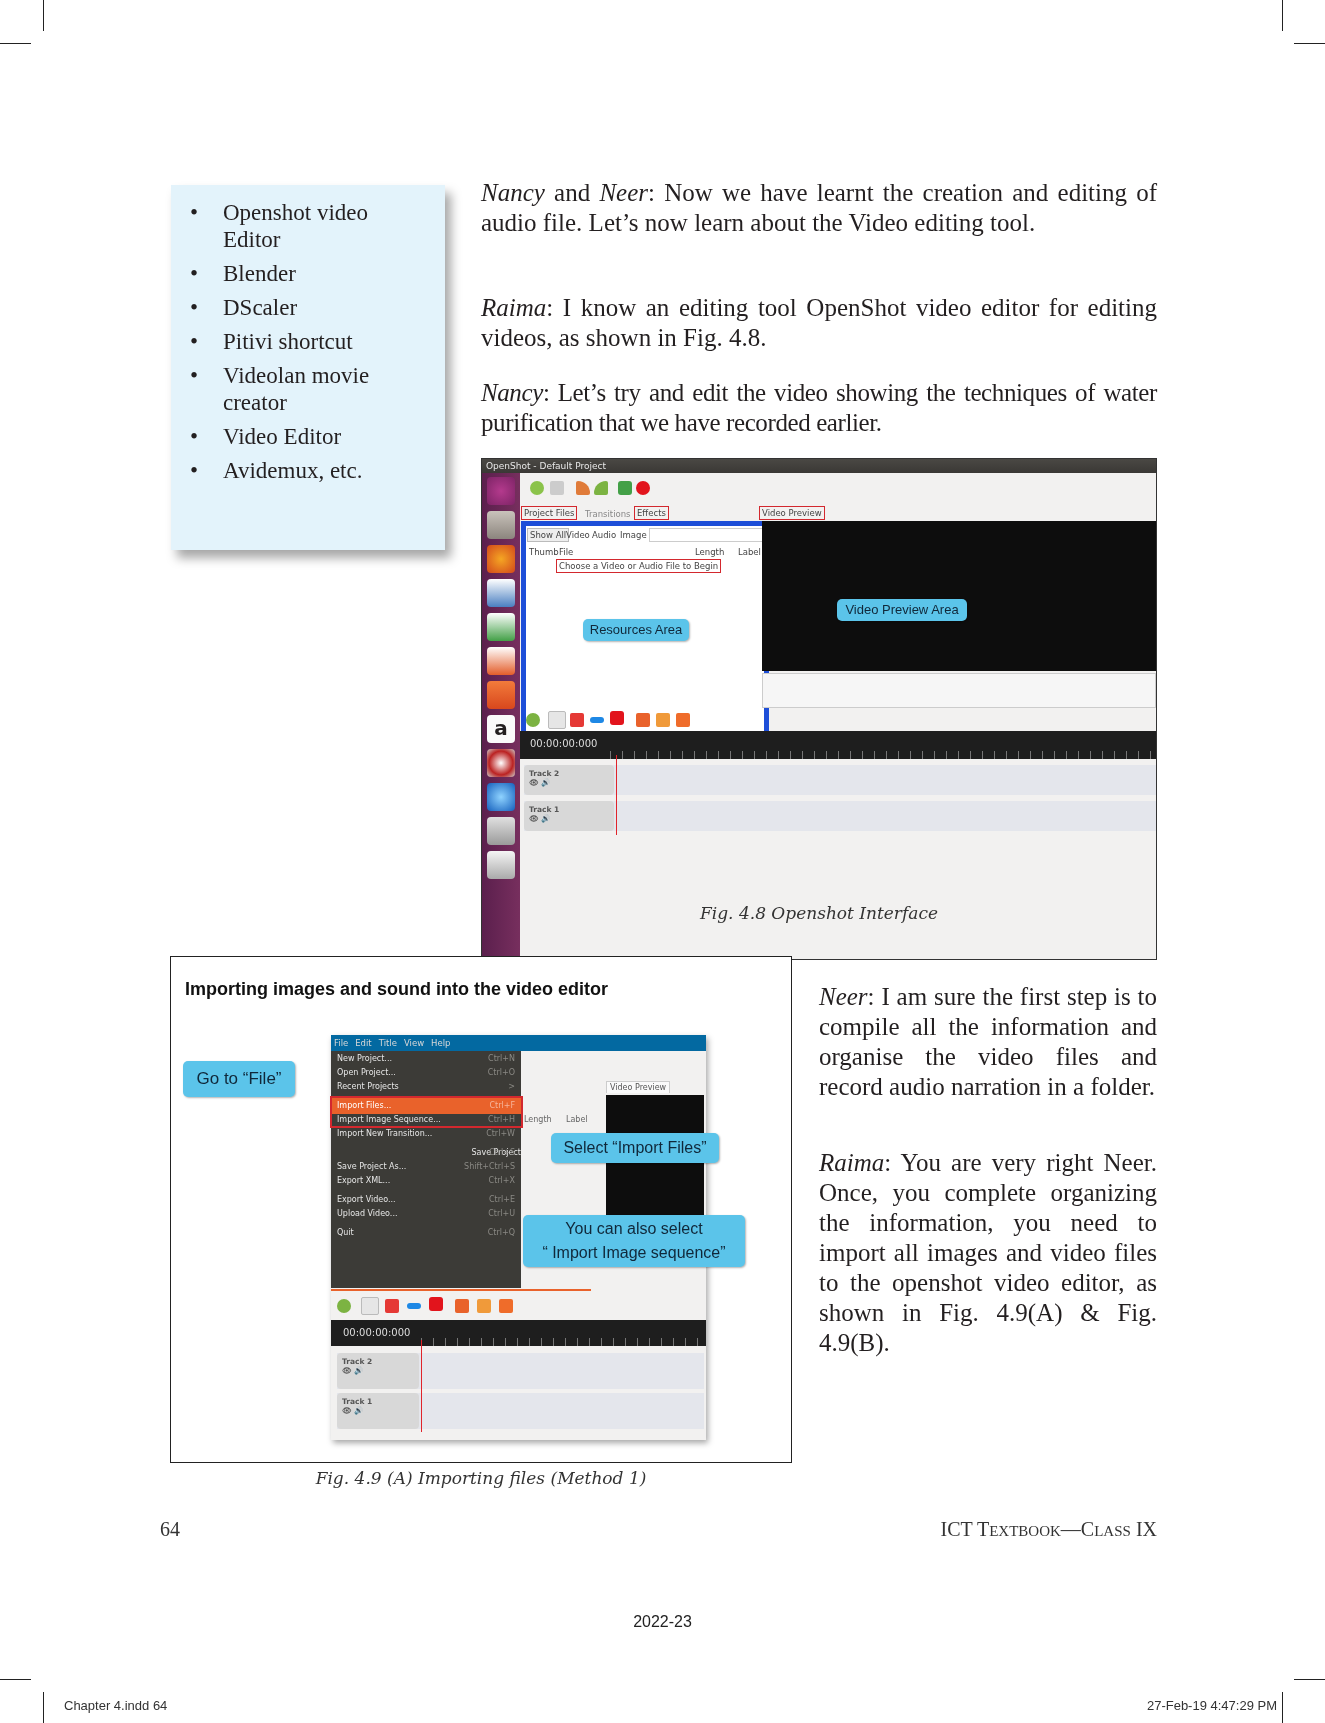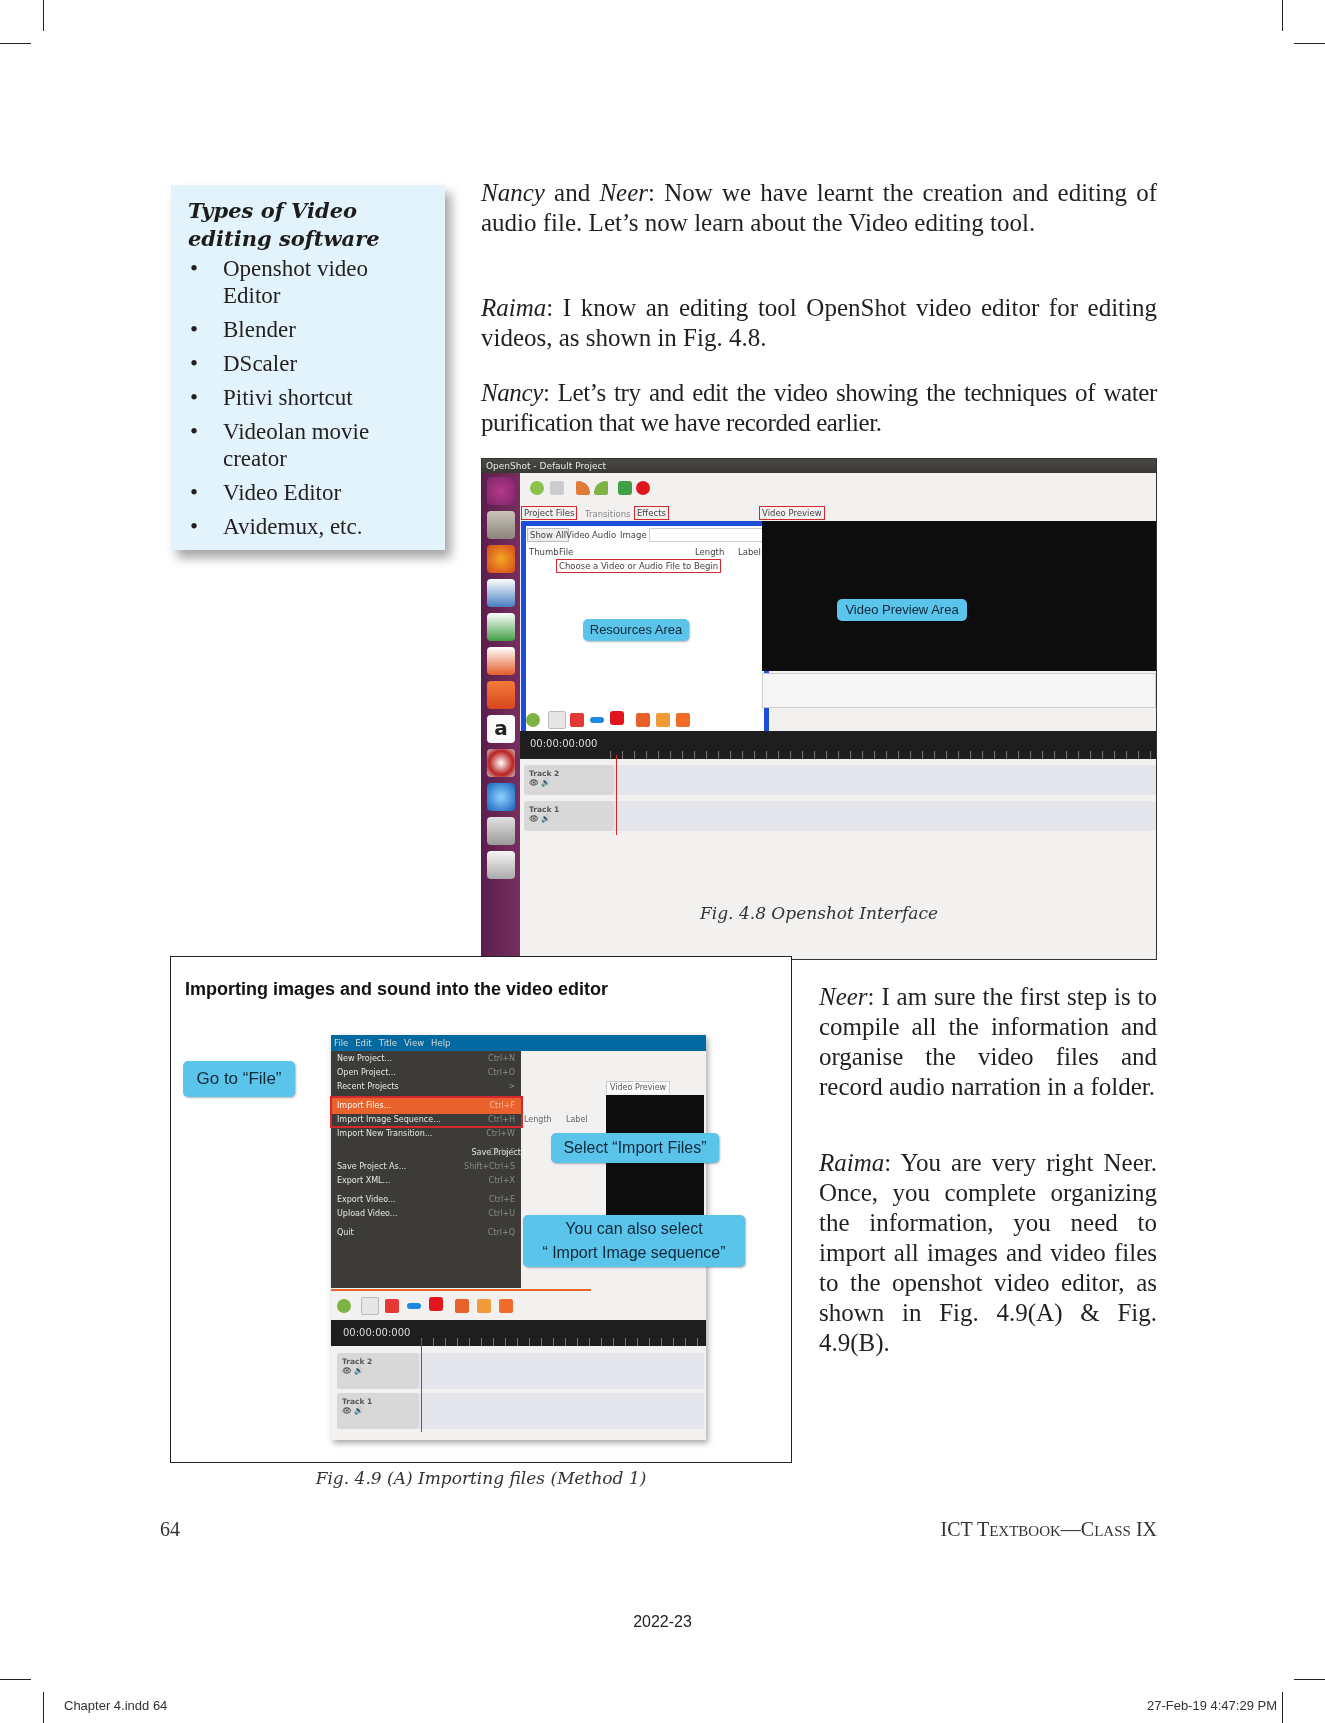--- a/index.html
+++ b/index.html
@@ -68,21 +68,20 @@
 <div class="crop-v" style="left:43px;top:0;height:31px;"></div>
 <div class="crop-h" style="left:0;top:43px;width:31px;"></div>
 <div class="crop-v" style="left:1282px;top:0;height:31px;"></div>
 <div class="crop-h" style="left:1294px;top:43px;width:31px;"></div>
 <div class="crop-h" style="left:0;top:1679px;width:31px;"></div>
 <div class="crop-v" style="left:43px;top:1692px;height:31px;"></div>
 <div class="crop-h" style="left:1294px;top:1679px;width:31px;"></div>
 <div class="crop-v" style="left:1282px;top:1692px;height:31px;"></div>
 
 <div class="abs sidebar">
-  <h3>Types of Video editing software</h3>
   <ul>
     <li><span class="bullet">•</span><span>Openshot video Editor</span></li>
     <li><span class="bullet">•</span><span>Blender</span></li>
     <li><span class="bullet">•</span><span>DScaler</span></li>
     <li><span class="bullet">•</span><span>Pitivi shortcut</span></li>
     <li><span class="bullet">•</span><span>Videolan movie creator</span></li>
     <li><span class="bullet">•</span><span>Video Editor</span></li>
     <li><span class="bullet">•</span><span>Avidemux, etc.</span></li>
   </ul>
 </div>

